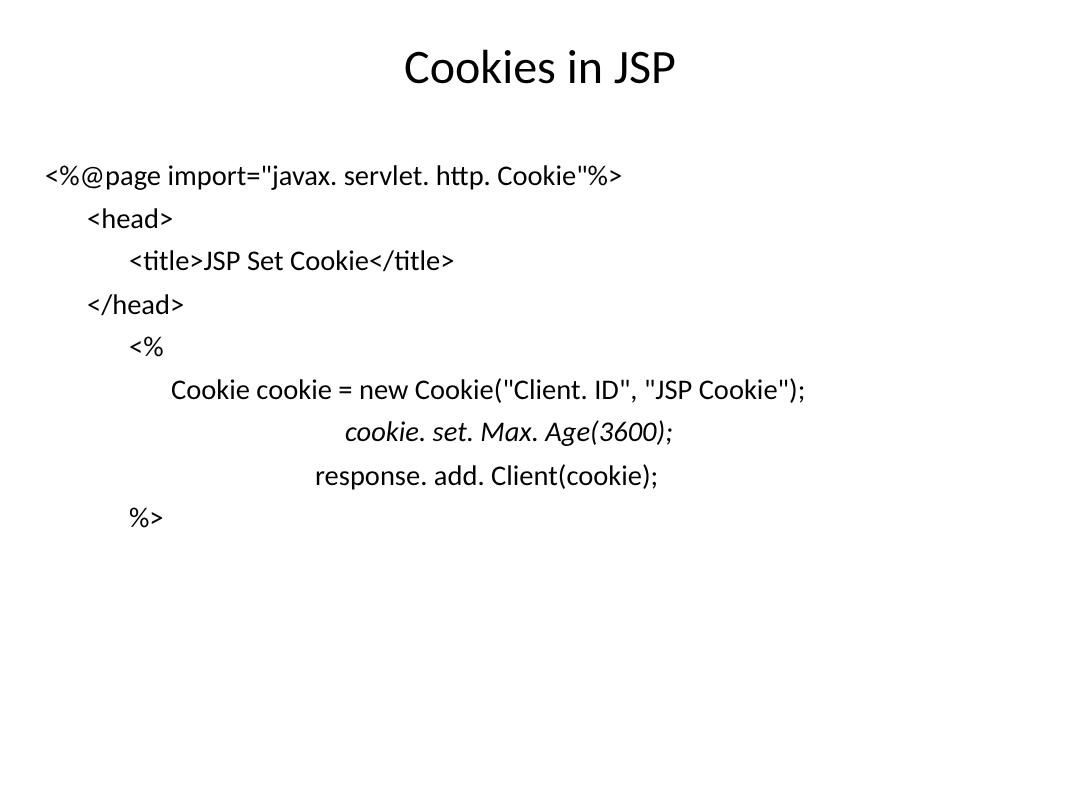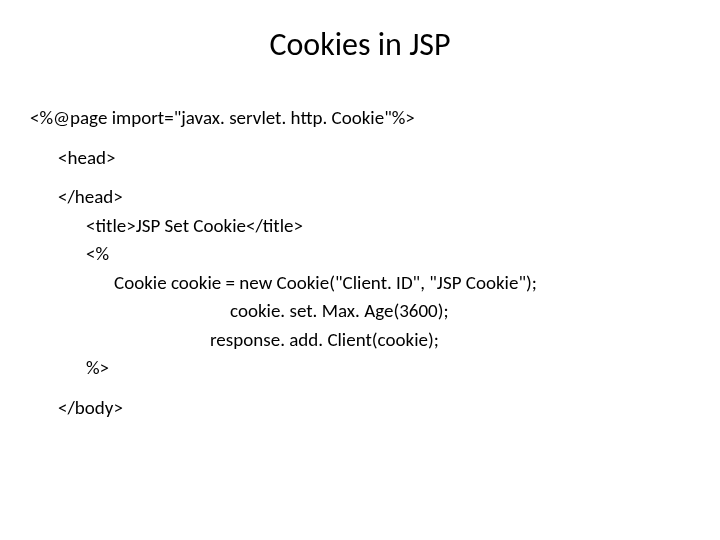--- a/index.html
+++ b/index.html
@@ -31,45 +31,44 @@
     .code-block {
       font-size: 19px;
       line-height: 1.5;
       font-family: Calibri, Arial, sans-serif;
     }
     .code-line {
       white-space: pre;
     }
     .indent-1 {
       padding-left: 28px;
-      margin-top: 11px;
     }
     .indent-2 {
       padding-left: 56px;
     }
     .indent-3 {
       padding-left: 84px;
     }
     .indent-center {
       padding-left: 200px;
+      font-style: italic;
     }
     .indent-center2 {
       padding-left: 180px;
     }
   </style>
 </head>
 <body>
 
 <div class="slide">
   <h1 class="title">Cookies in JSP</h1>
   <div class="code-block">
     <div class="code-line">&lt;%@page import="javax. servlet. http. Cookie"%&gt;</div>
     <div class="code-line indent-1">&lt;head&gt;</div>
+    <div class="code-line indent-2">&lt;title&gt;JSP Set Cookie&lt;/title&gt;</div>
     <div class="code-line indent-1">&lt;/head&gt;</div>
-    <div class="code-line indent-2">&lt;title&gt;JSP Set Cookie&lt;/title&gt;</div>
     <div class="code-line indent-2">&lt;%</div>
     <div class="code-line indent-3">Cookie cookie = new Cookie("Client. ID", "JSP Cookie");</div>
     <div class="code-line indent-center">cookie. set. Max. Age(3600);</div>
     <div class="code-line indent-center2">response. add. Client(cookie);</div>
     <div class="code-line indent-2">%&gt;</div>
-    <div class="code-line indent-1">&lt;/body&gt;</div>
   </div>
 </div>
 
 </body></html>

